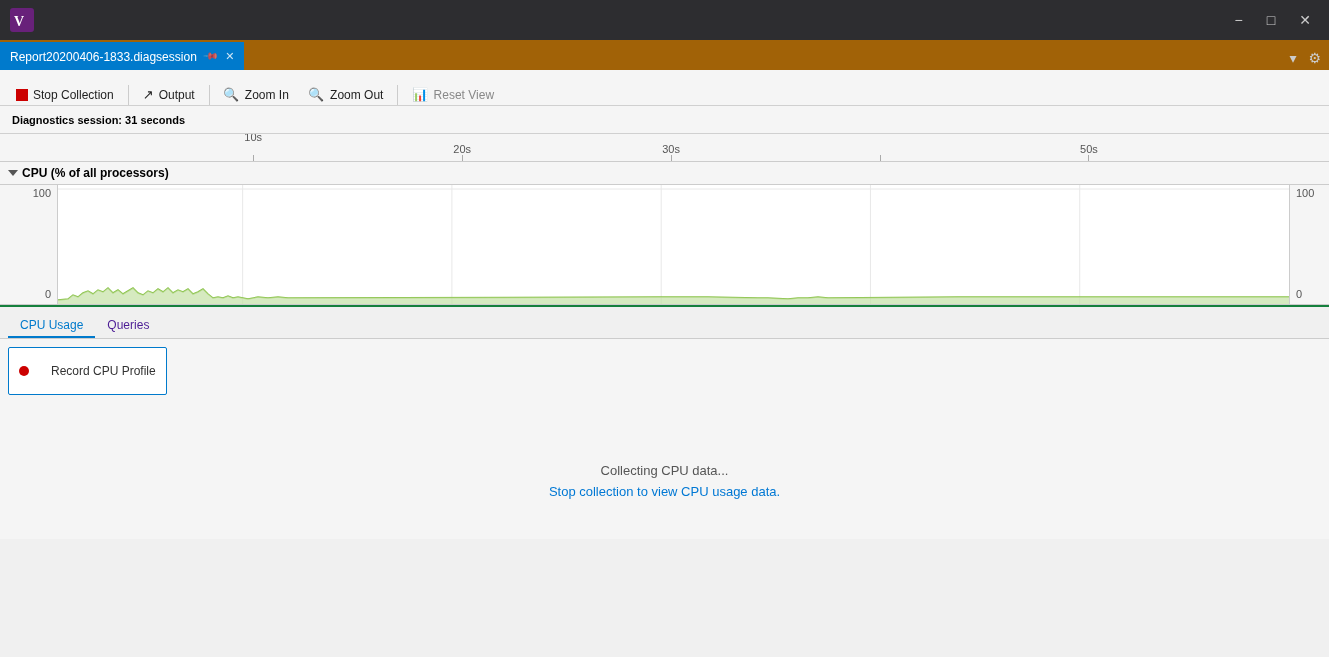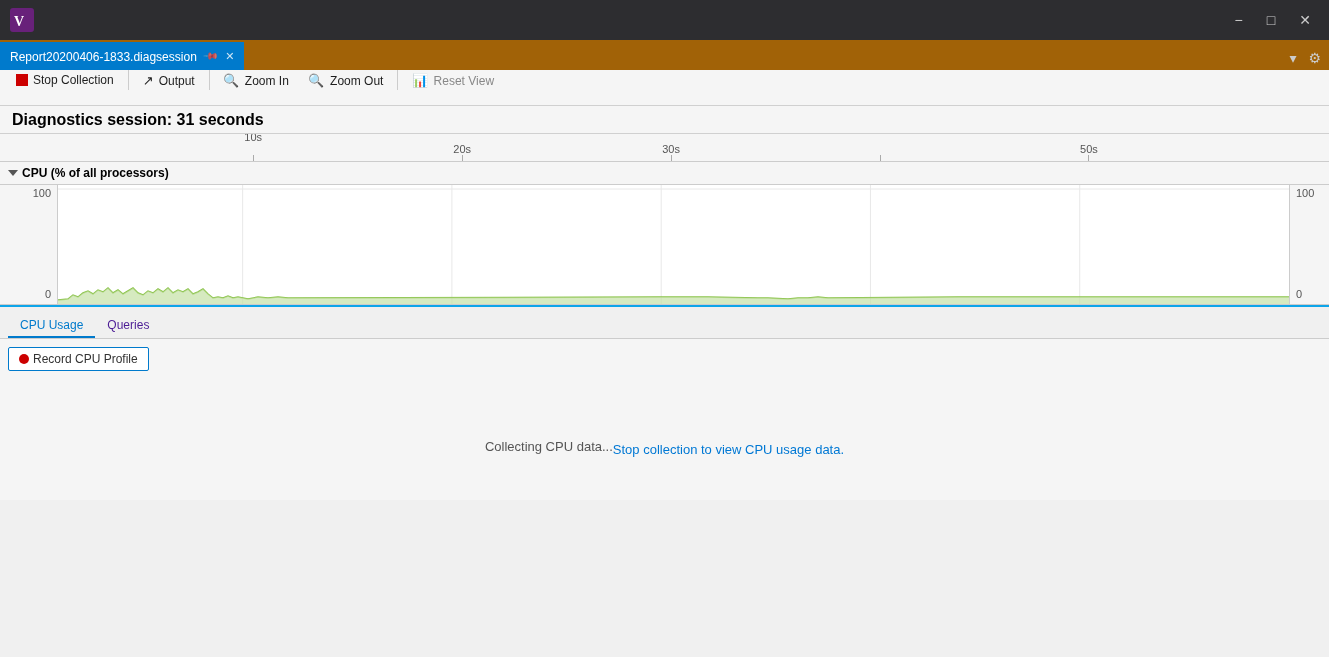--- a/index.html
+++ b/index.html
@@ -99,21 +99,21 @@
       cursor: pointer;
       padding: 2px 4px;
     }
 
     
     .toolbar {
       height: 36px;
       background: #f5f5f5;
       border-bottom: 1px solid #d0d0d0;
       display: flex;
-      align-items: flex-start;
+      align-items: flex-end;
       padding: 0 8px;
       gap: 4px;
     }
     .toolbar-btn {
       display: flex;
       align-items: center;
       gap: 5px;
       padding: 3px 8px;
       background: none;
       border: none;
@@ -138,21 +138,21 @@
 
     
     .session-info {
       height: 28px;
       background: #f5f5f5;
       border-bottom: 1px solid #d0d0d0;
       display: flex;
       align-items: center;
       padding: 0 12px;
       font-weight: bold;
-      font-size: 16px;
+      font-size: 11px;
     }
 
     
     .timeline-ruler {
       height: 28px;
       background: #f5f5f5;
       border-bottom: 1px solid #ccc;
       position: relative;
       overflow: hidden;
     }
@@ -268,42 +268,42 @@
     .bottom-tab.active {
       border-bottom: 2px solid #007acc;
       color: #007acc;
     }
     .bottom-content {
       padding: 8px;
     }
     .record-cpu-btn {
       display: inline-flex;
       align-items: center;
-      gap: 4px;
-      padding: 4px 10px;
+      gap: 22px;
+      padding: 16px 10px;
       border: 1px solid #007acc;
       background: white;
       cursor: pointer;
       font-size: 12px;
       color: #333;
       border-radius: 2px;
     }
     .record-dot {
       width: 10px;
       height: 10px;
       border-radius: 50%;
       background: #cc0000;
       display: inline-block;
       flex-shrink: 0;
     }
 
     
     .center-message {
       display: flex;
-      flex-direction: row;
+      flex-direction: column;
       align-items: center;
       justify-content: center;
       flex: 1;
       padding: 60px 0 40px;
       text-align: center;
     }
     .center-message-text {
       color: #555;
       font-size: 13px;
       margin-bottom: 6px;
@@ -455,21 +455,21 @@
           " fill="#c5e1a5" opacity="0.7"></polygon>
       </svg>
     </div>
     <div class="chart-y-right">
       <span>100</span>
       <span>0</span>
     </div>
   </div>
 </div>
 
-<div class="bottom-panel" style="flex:1; display:flex; flex-direction:column; border-top: 2px solid #0ea5e9; justify-content: center;">
+<div class="bottom-panel" style="flex:1; display:flex; flex-direction:column; border-top: 2px solid #15803d; justify-content: center;">
   <div class="bottom-tabs">
     <button class="bottom-tab active">
       <span>CPU Usage</span>
     </button>
     <button class="bottom-tab">
       <span>Queries</span>
     </button>
   </div>
   <div class="bottom-content">
     <button class="record-cpu-btn">

